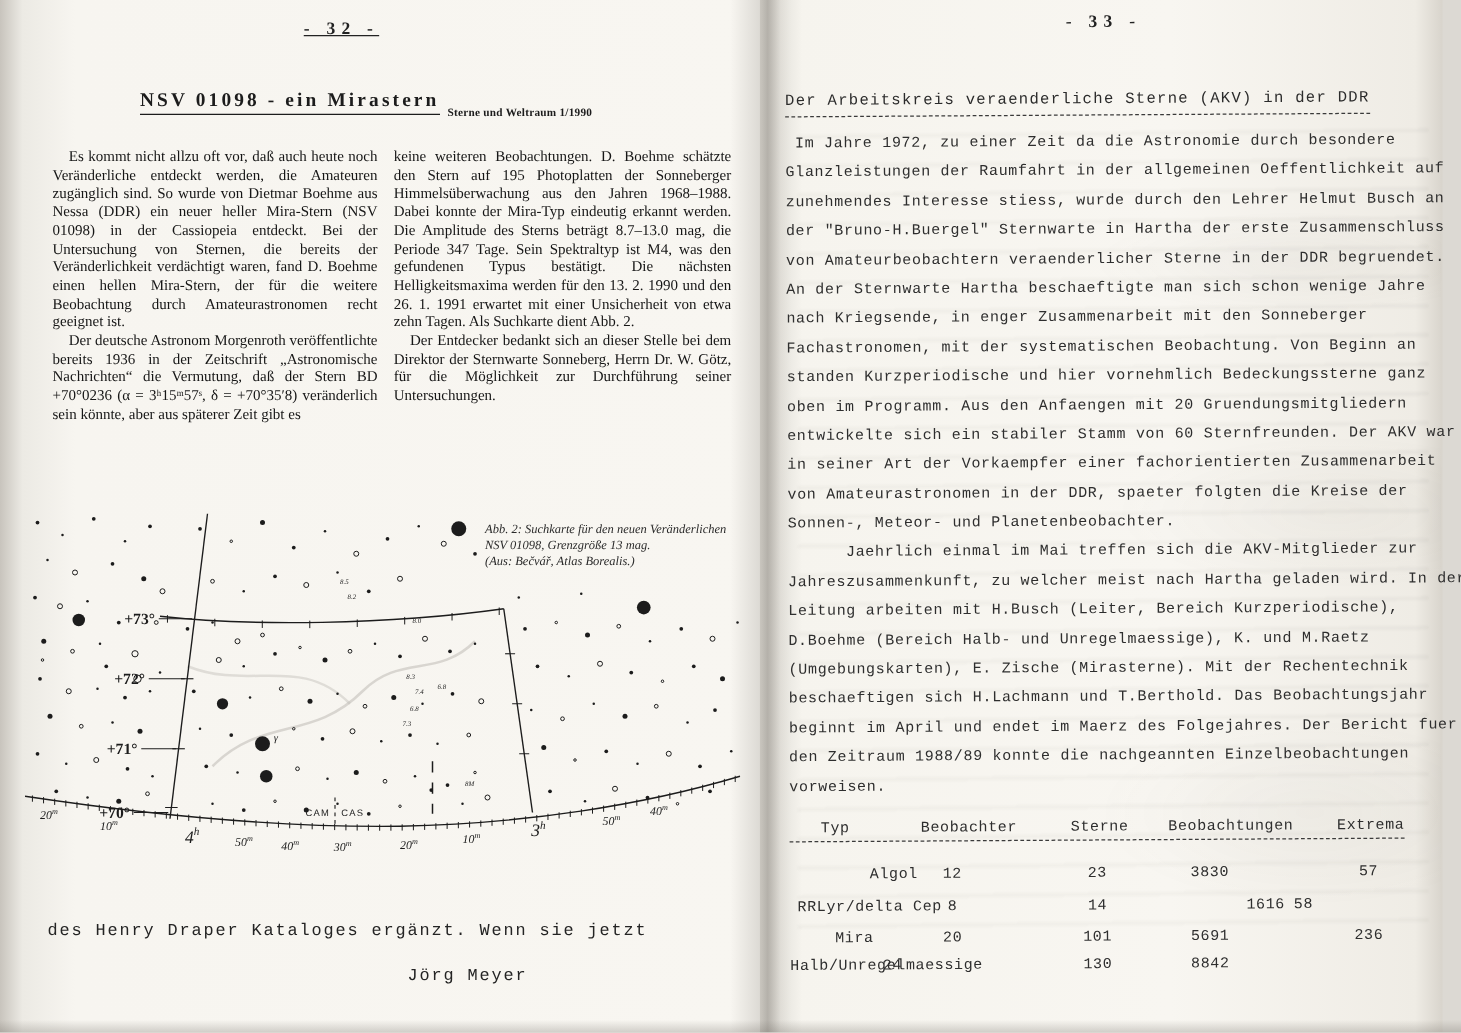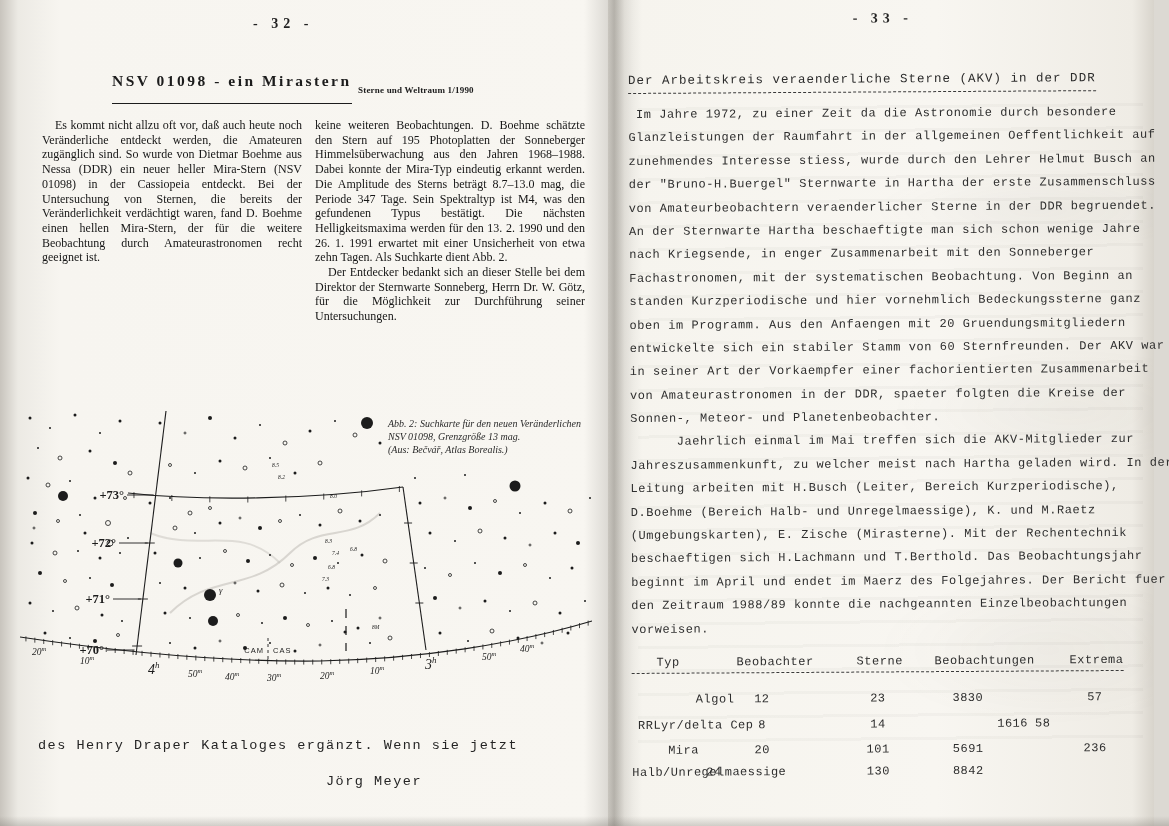--- a/index.html
+++ b/index.html
@@ -10,21 +10,21 @@
     color:#1c1c1c;
   }
   .page{position:absolute;top:0;height:826px;}
   #page-left{left:0;width:608px;background:linear-gradient(90deg,#c8c4bd 0,#eceae4 18px,#f7f5f0 60px,#f8f6f1 100%);}
   #page-right{left:608px;width:546px;background:linear-gradient(90deg,#e4e1da 0,#f6f4ee 25px,#f8f6f1 60%,#efece5 96%,#d8d4cc 100%);}
   .gutter{position:absolute;left:584px;top:0;width:58px;height:826px;pointer-events:none;
     background:linear-gradient(90deg,rgba(80,75,68,0) 0,rgba(80,75,68,.16) 40%,rgba(60,55,48,.30) 52%,rgba(80,75,68,.10) 70%,rgba(80,75,68,0) 100%);}
   .pgnum{position:absolute;font-weight:bold;font-size:14px;letter-spacing:5px;color:#222;}
   
   .art-title{position:absolute;left:112px;top:72px;font-weight:bold;font-size:15.5px;letter-spacing:2.5px;
-    border-bottom:1.6px solid #1c1c1c;padding-bottom:13px;}
+    border-bottom:1.6px solid #1c1c1c;padding-bottom:1px;}
   .journal-ref{position:absolute;left:358px;top:85px;font-size:9px;font-weight:bold;letter-spacing:.2px;}
   .bodycol{position:absolute;top:118px;font-size:12px;line-height:14.7px;text-align:justify;color:#161616;}
   #col1{left:42px;width:260px;}
   #col2{left:315px;width:270px;}
   .bodycol p{margin:0;}
   .bodycol p.ind{text-indent:13px;}
   
   #chart{position:absolute;left:20px;top:403px;width:582px;height:292px;}
   #chart svg{position:absolute;left:0;top:0;}
   .chart-caption{position:absolute;left:368px;top:14px;width:208px;font-style:italic;font-size:10px;line-height:13px;color:#2a2a2a;}
@@ -47,25 +47,26 @@
     background:
       radial-gradient(ellipse 240px 60px at 430px 120px, rgba(120,115,108,.10), rgba(0,0,0,0) 70%),
       radial-gradient(ellipse 260px 90px at 460px 320px, rgba(120,115,108,.09), rgba(0,0,0,0) 70%),
       radial-gradient(ellipse 250px 110px at 440px 560px, rgba(120,115,108,.09), rgba(0,0,0,0) 70%);}
   .edge-bottom{position:absolute;left:0;bottom:0;width:1169px;height:10px;background:linear-gradient(0deg,rgba(90,85,78,.25),rgba(90,85,78,0));pointer-events:none;}
 </style>
 </head>
 <body>
 
 <div class="page" id="page-left">
-  <div class="pgnum" style="left:253px;top:16px;">- 32 -</div>
+  <div class="pgnum" style="left:243px;top:16px;text-decoration:underline;">- 32 -</div>
   <div class="art-title">NSV 01098 - ein Mirastern</div>
   <div class="journal-ref">Sterne und Weltraum 1/1990</div>
   <div class="bodycol" id="col1">
       <p class="ind">Es kommt nicht allzu oft vor, daß auch heute noch Veränderliche entdeckt werden, die Amateuren zugänglich sind. So wurde von Dietmar Boehme aus Nessa (DDR) ein neuer heller Mira-Stern (NSV 01098) in der Cassiopeia entdeckt. Bei der Untersuchung von Sternen, die bereits der Veränderlichkeit verdächtigt waren, fand D. Boehme einen hellen Mira-Stern, der für die weitere Beobachtung durch Amateurastronomen recht geeignet ist.</p>
+      <p class="ind">Der deutsche Astronom Morgenroth veröffentlichte bereits 1936 in der Zeitschrift „Astronomische Nachrichten“ die Vermutung, daß der Stern BD +70°0236 (α = 3ʰ15ᵐ57ˢ, δ = +70°35′8) veränderlich sein könnte, aber aus späterer Zeit gibt es</p>
     </div>
   <div class="bodycol" id="col2">
       <p class="">keine weiteren Beobachtungen. D. Boehme schätzte den Stern auf 195 Photoplatten der Sonneberger Himmelsüberwachung aus den Jahren 1968–1988. Dabei konnte der Mira-Typ eindeutig erkannt werden. Die Amplitude des Sterns beträgt 8.7–13.0 mag, die Periode 347 Tage. Sein Spektraltyp ist M4, was den gefundenen Typus bestätigt. Die nächsten Helligkeitsmaxima werden für den 13. 2. 1990 und den 26. 1. 1991 erwartet mit einer Unsicherheit von etwa zehn Tagen. Als Suchkarte dient Abb. 2.</p>
       <p class="ind">Der Entdecker bedankt sich an dieser Stelle bei dem Direktor der Sternwarte Sonneberg, Herrn Dr. W. Götz, für die Möglichkeit zur Durchführung seiner Untersuchungen.</p>
     </div>
 
   <div id="chart">
     <svg id="chart-svg" width="582" height="292" viewBox="0 0 582 292">
         <path d="M150,210 C190,170 230,190 270,150 C300,120 330,140 360,110" stroke="#b9b6b0" fill="none" stroke-width="2" opacity="0.5"></path>
         <path d="M130,130 C180,150 220,120 260,160" stroke="#c2bfb9" fill="none" stroke-width="2" opacity="0.45"></path>

